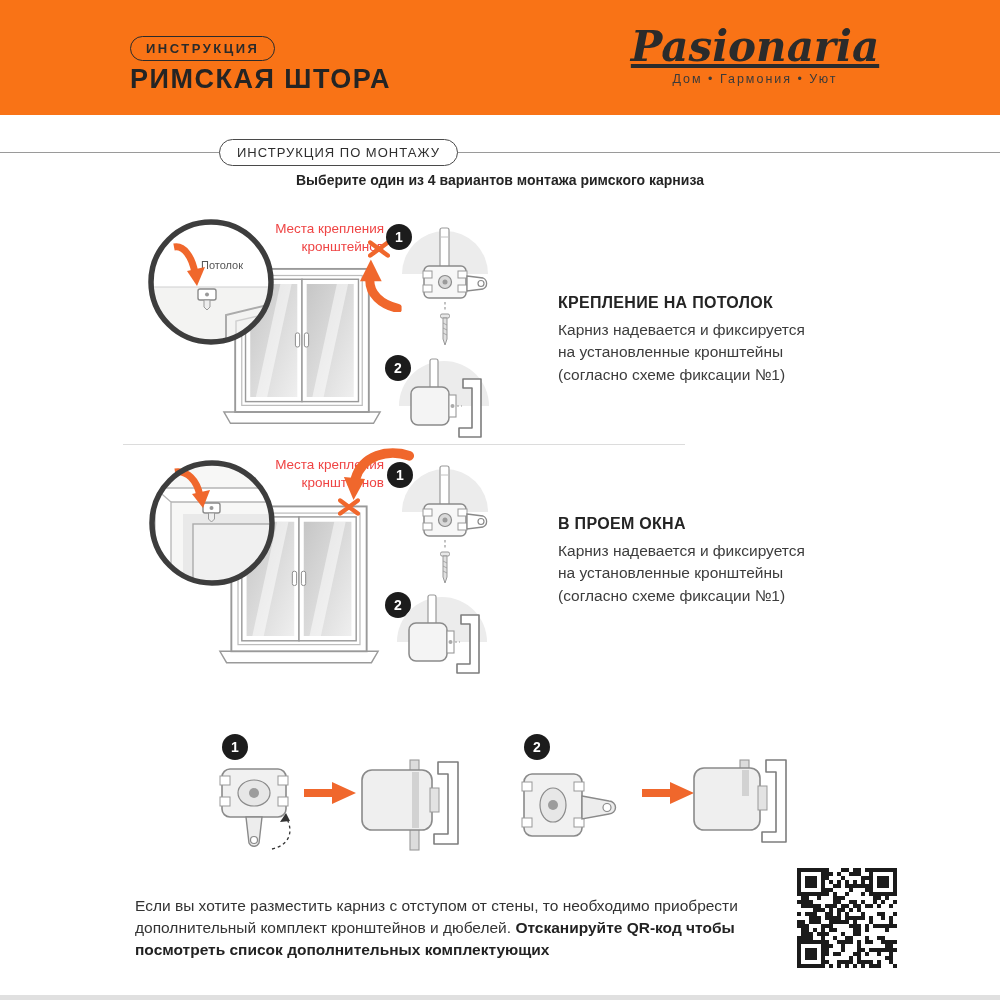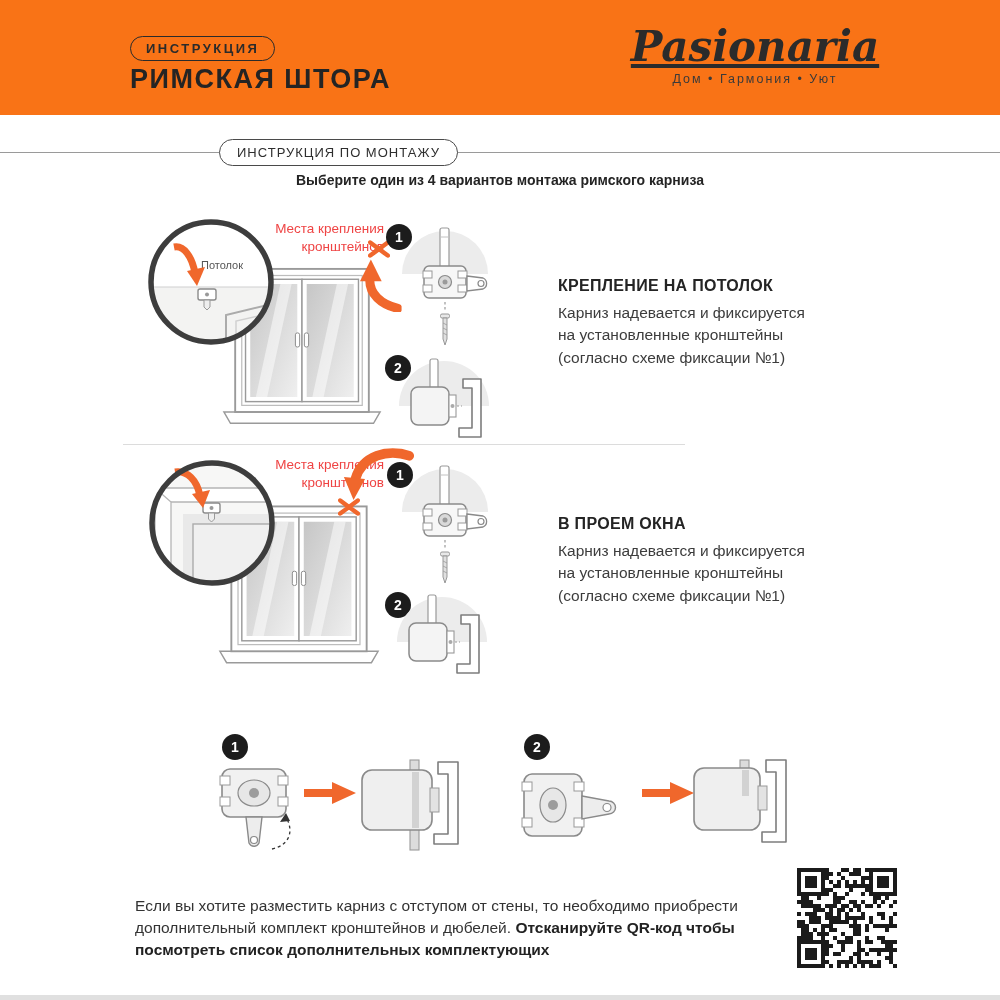--- a/index.html
+++ b/index.html
@@ -225,21 +225,21 @@
       </svg>
   </div>
 
   <div class="abs step-badge" style="left:385px;top:355px;">2</div>
   <div class="abs" style="left:397px;top:351px;">
     <svg width="95" height="88" viewBox="0 0 95 88">
         <use href="#detailB"></use>
       </svg>
   </div>
 
-  <div class="abs opt-text" style="left:558px;top:277px;">
+  <div class="abs opt-text" style="left:558px;top:294px;">
     <div class="opt-title">КРЕПЛЕНИЕ НА ПОТОЛОК</div>
     <div class="opt-line">Карниз надевается и фиксируется</div>
     <div class="opt-line">на установленные кронштейны</div>
     <div class="opt-line">(согласно схеме фиксации №1)</div>
   </div>
 
   <div class="abs divider"></div>
 
   <div class="abs" style="left:218px;top:500px;">
     <svg width="162" height="172" viewBox="0 0 170 175">

